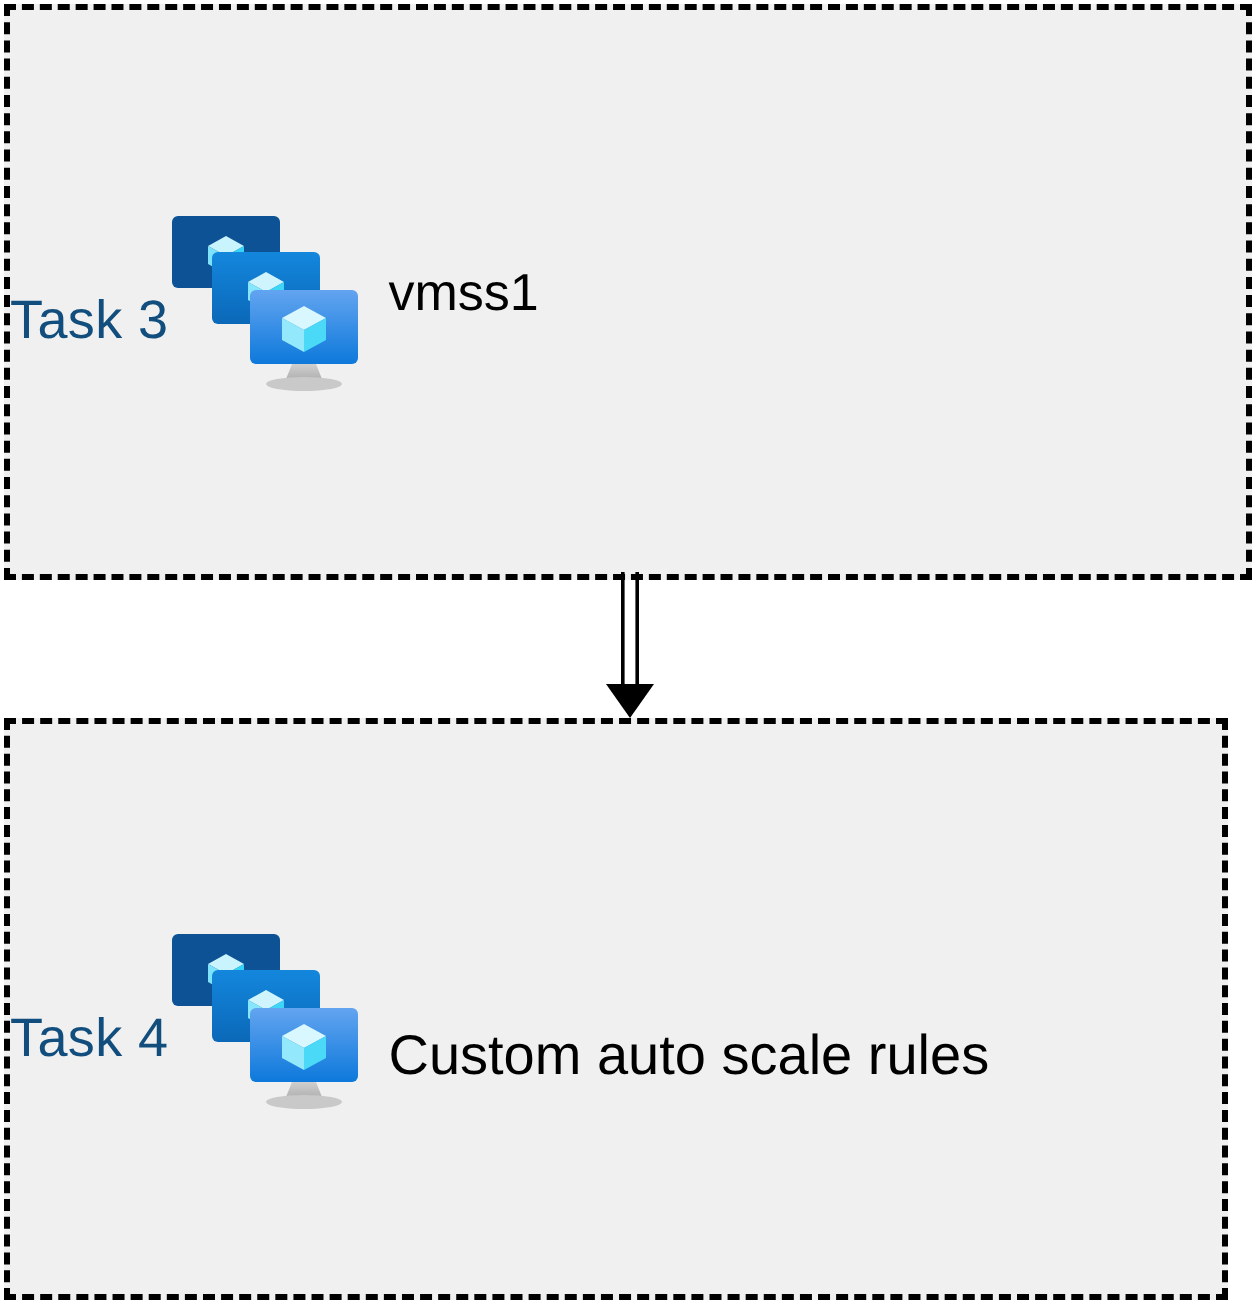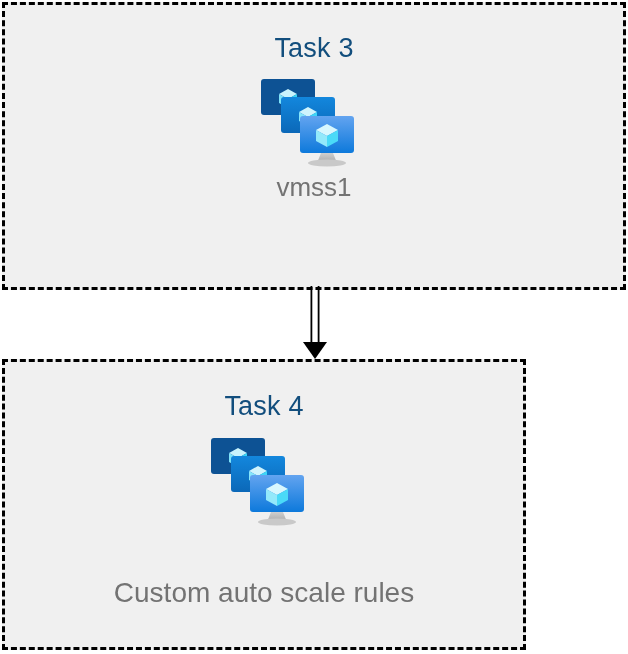--- a/index.html
+++ b/index.html
@@ -22,33 +22,33 @@
     height: 654px;
   }
 
   
   .task-box {
     position: absolute;
     box-sizing: border-box;
     background: #f0f0f0;
     border: 3px dashed #000000;
     display: flex;
-    flex-direction: column;
+    flex-direction: row;
     align-items: center;
   }
   #task-box-top {
     left: 2px;
     top: 2px;
     width: 624px;
     height: 288px;
   }
   #task-box-bottom {
     left: 2px;
     top: 359px;
-    width: 524px;
+    width: 612px;
     height: 291px;
   }
 
   .task-title {
     color: #124e7d;
     font-size: 27px;
     line-height: 30px;
     font-weight: 400;
     letter-spacing: 0.2px;
     text-align: center;
@@ -62,21 +62,21 @@
     width: 110px;
     height: 96px;
   }
   #icon-top { margin-top: 12px; }
   #icon-bottom { margin-top: 13px; }
 
   .vmss-icon svg { display: block; }
 
   
   .caption {
-    color: #737373;
+    color: #000000;
     font-size: 26px;
     line-height: 33px;
     text-align: left;
     font-weight: 400;
   }
   #caption-bottom { margin-top: 46px; font-size: 28px; }
 
   
   .connector {
     position: absolute;

